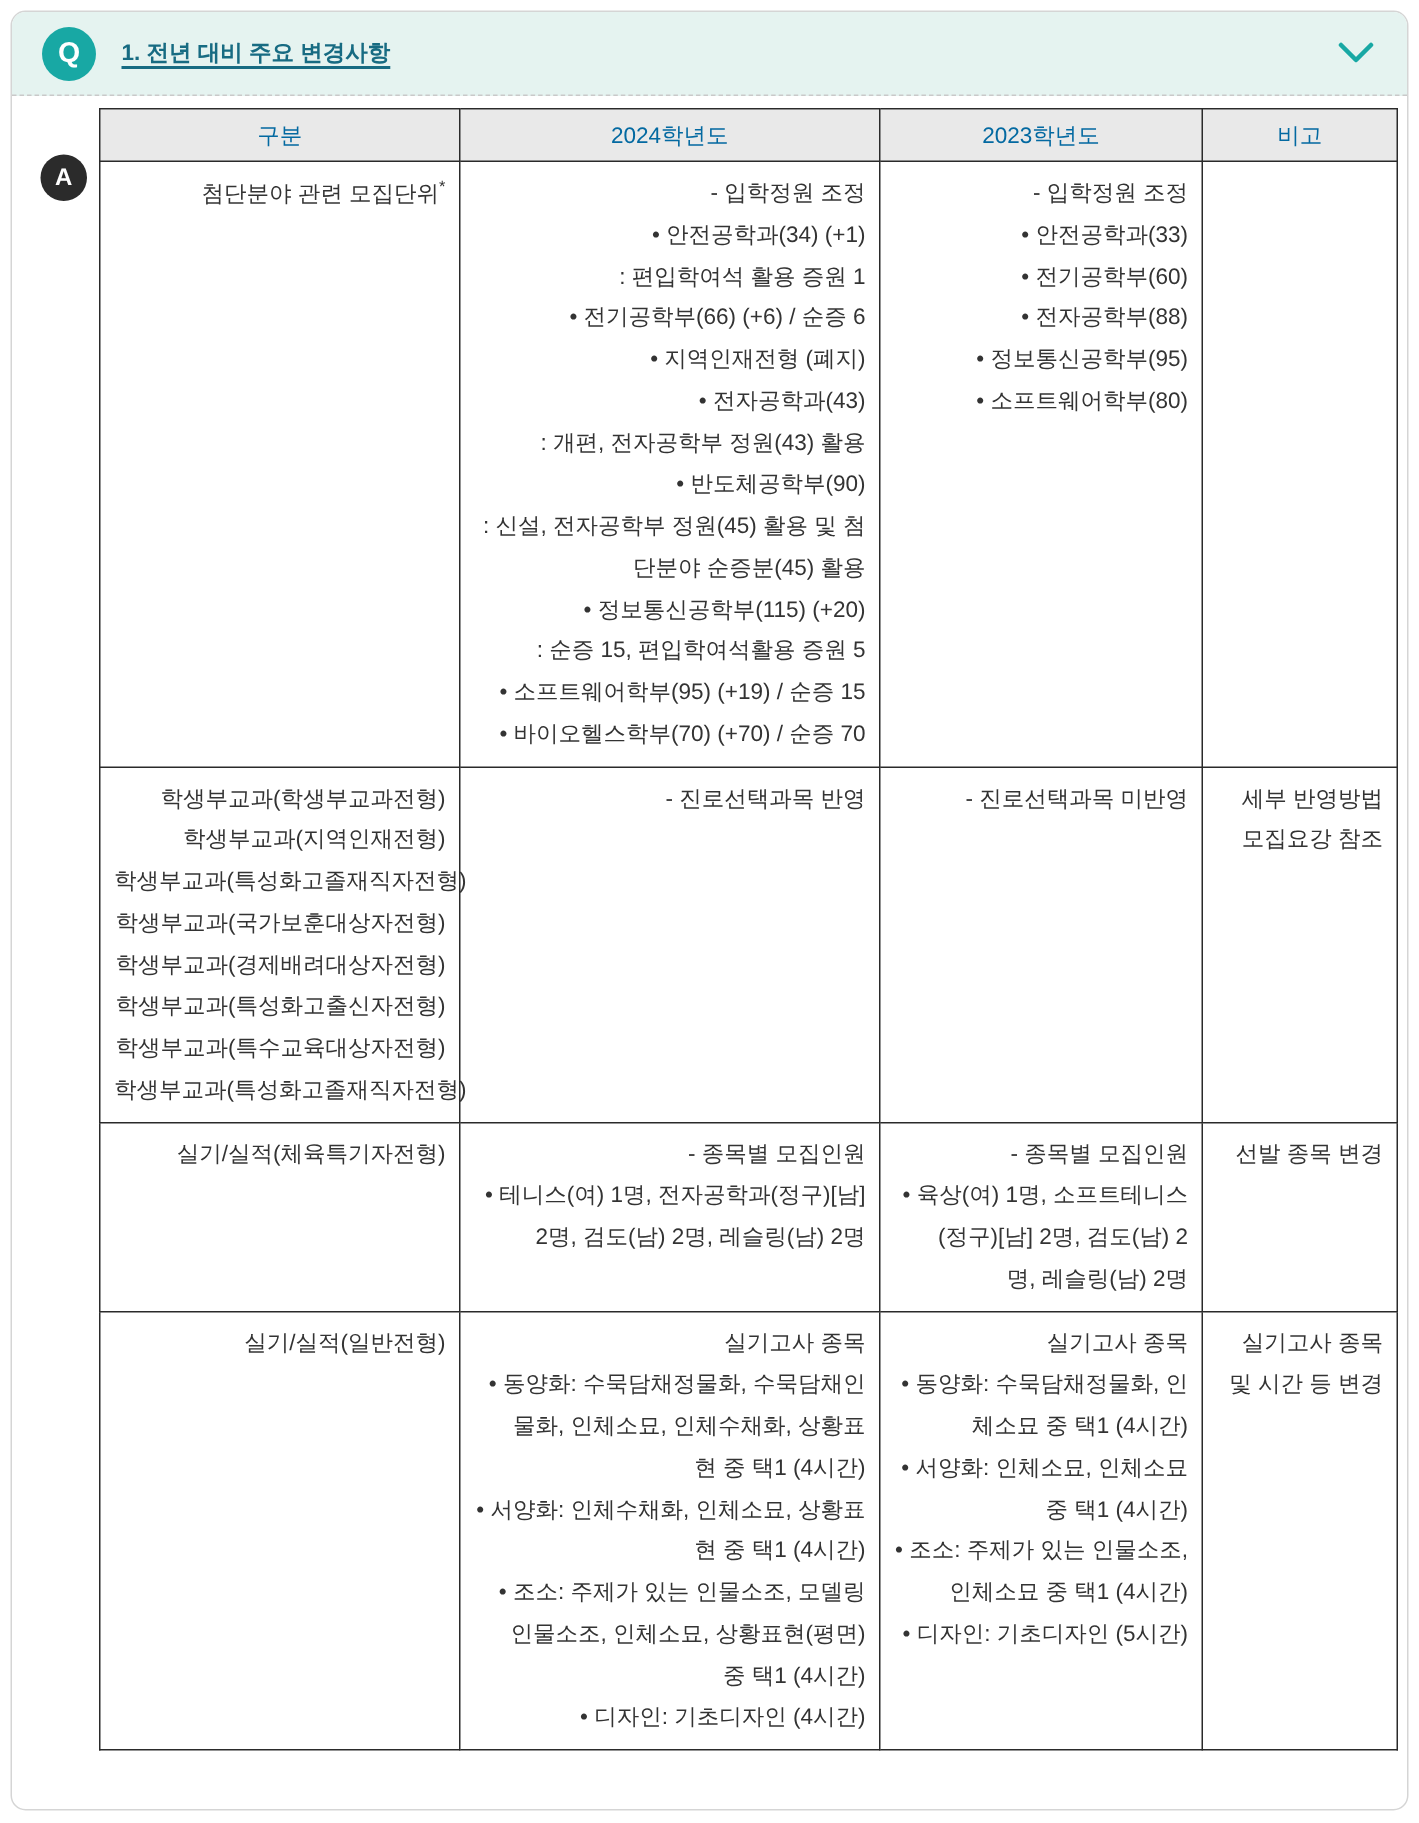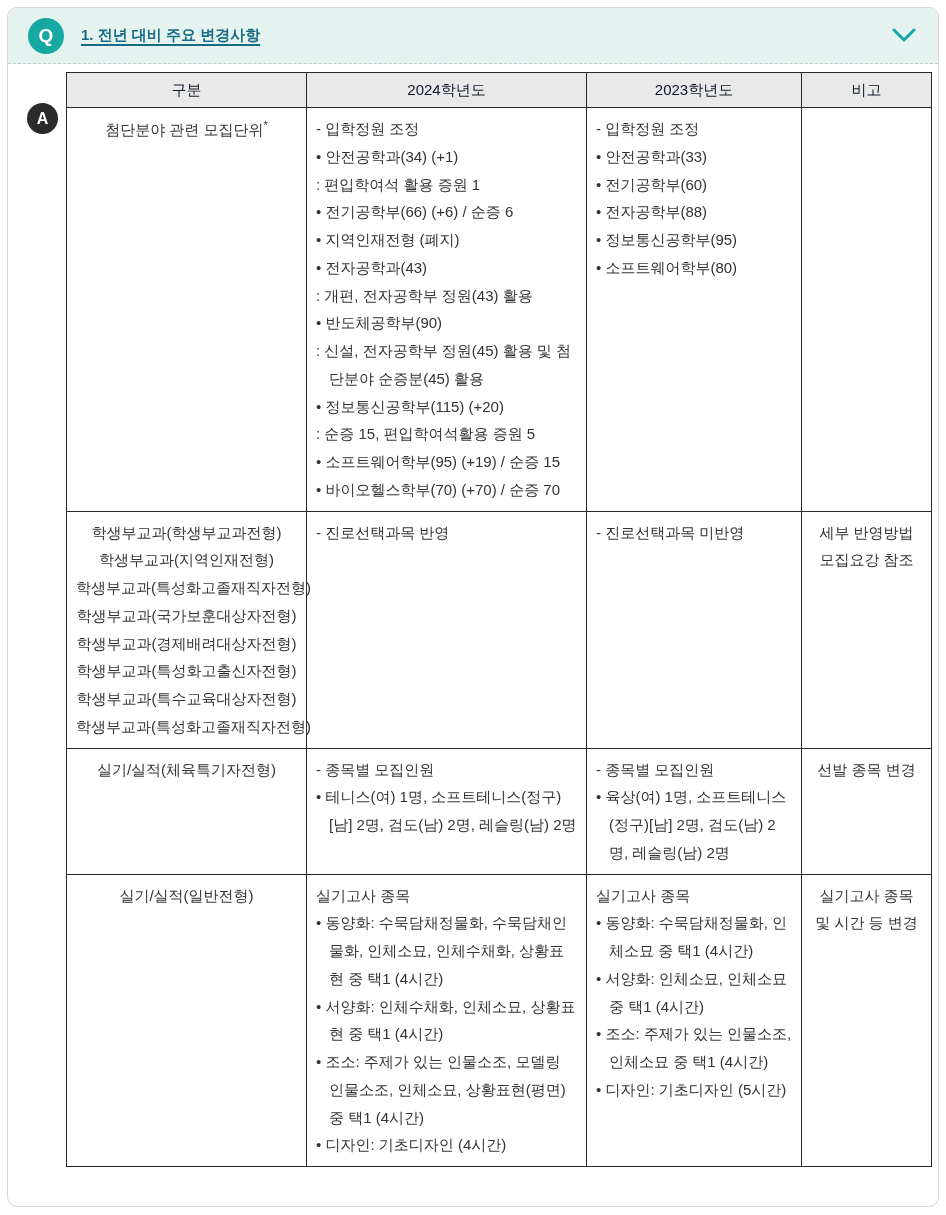--- a/index.html
+++ b/index.html
@@ -49,25 +49,25 @@
     background:var(--abadge);color:#fff;font-weight:bold;font-size:16px;
     display:flex;align-items:center;justify-content:center;
   }
   table.changes{
     margin-left:58px;width:865px;table-layout:fixed;
     border-collapse:collapse;
   }
   table.changes th,table.changes td{border:1px solid var(--tborder);}
   table.changes thead th{
     background:var(--thead-bg);height:35px;
-    font-size:15px;font-weight:400;color:#0f172a;
+    font-size:15px;font-weight:400;color:#0369a1;
   }
   table.changes td{
     vertical-align:top;font-size:15px;line-height:1.85;
-    padding:7px 9px;color:var(--text);
+    padding:7px 9px;color:var(--text);text-align:right;
   }
   td.cat{text-align:center;font-size:14px;padding:8px 2px;}
   .cat-line{white-space:nowrap;}
   td.cat sup{font-size:11px;}
   .line{padding-left:13px;text-indent:-13px;}
   td.note{text-align:center;padding:8px 6px;}
   .footnote{
     margin:15px 20px 0 31px;font-size:15.5px;color:#2e2e2e;
   }
 </style>
@@ -154,21 +154,21 @@
             <td class="note">
               <div>세부 반영방법 모집요강 참조</div>
             </td>
           </tr>
           <tr>
             <td class="cat">
               <div class="cat-line"><span>실기/실적(체육특기자전형)</span></div>
             </td>
             <td>
               <div class="line">- 종목별 모집인원</div>
-              <div class="line">• 테니스(여) 1명, 소프트테니스(정구)[남] 2명, 검도(남) 2명, 레슬링(남) 2명</div>
+              <div class="line">• 테니스(여) 1명, 전자공학과(정구)[남] 2명, 검도(남) 2명, 레슬링(남) 2명</div>
             </td>
             <td>
               <div class="line">- 종목별 모집인원</div>
               <div class="line">• 육상(여) 1명, 소프트테니스(정구)[남] 2명, 검도(남) 2명, 레슬링(남) 2명</div>
             </td>
             <td class="note">
               <div>선발 종목 변경</div>
             </td>
           </tr>
           <tr>

